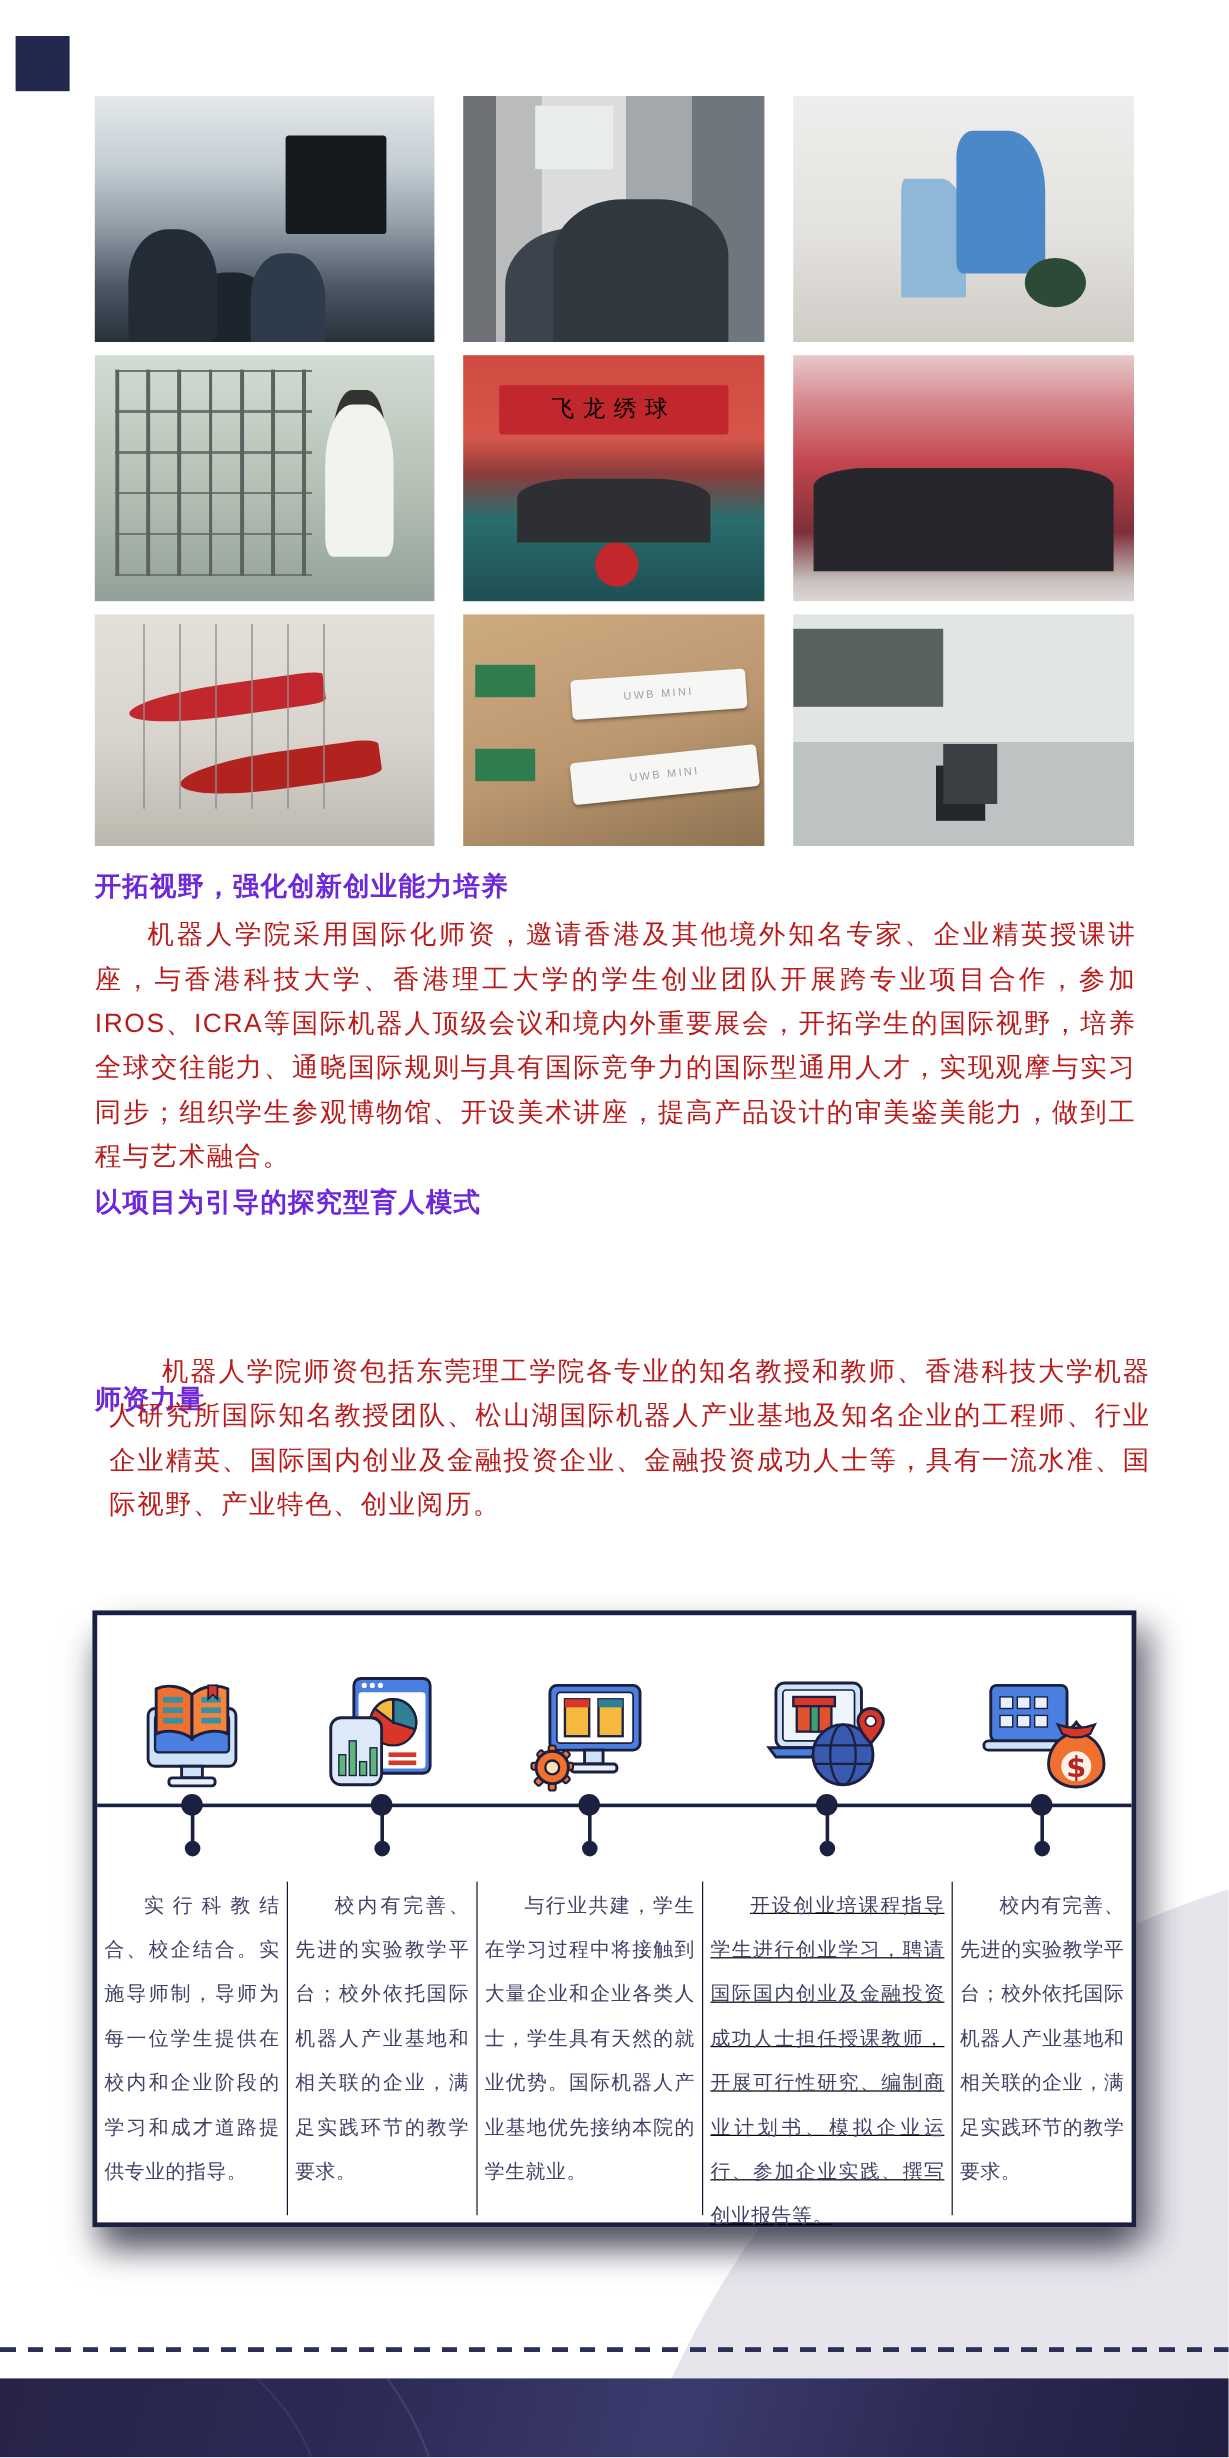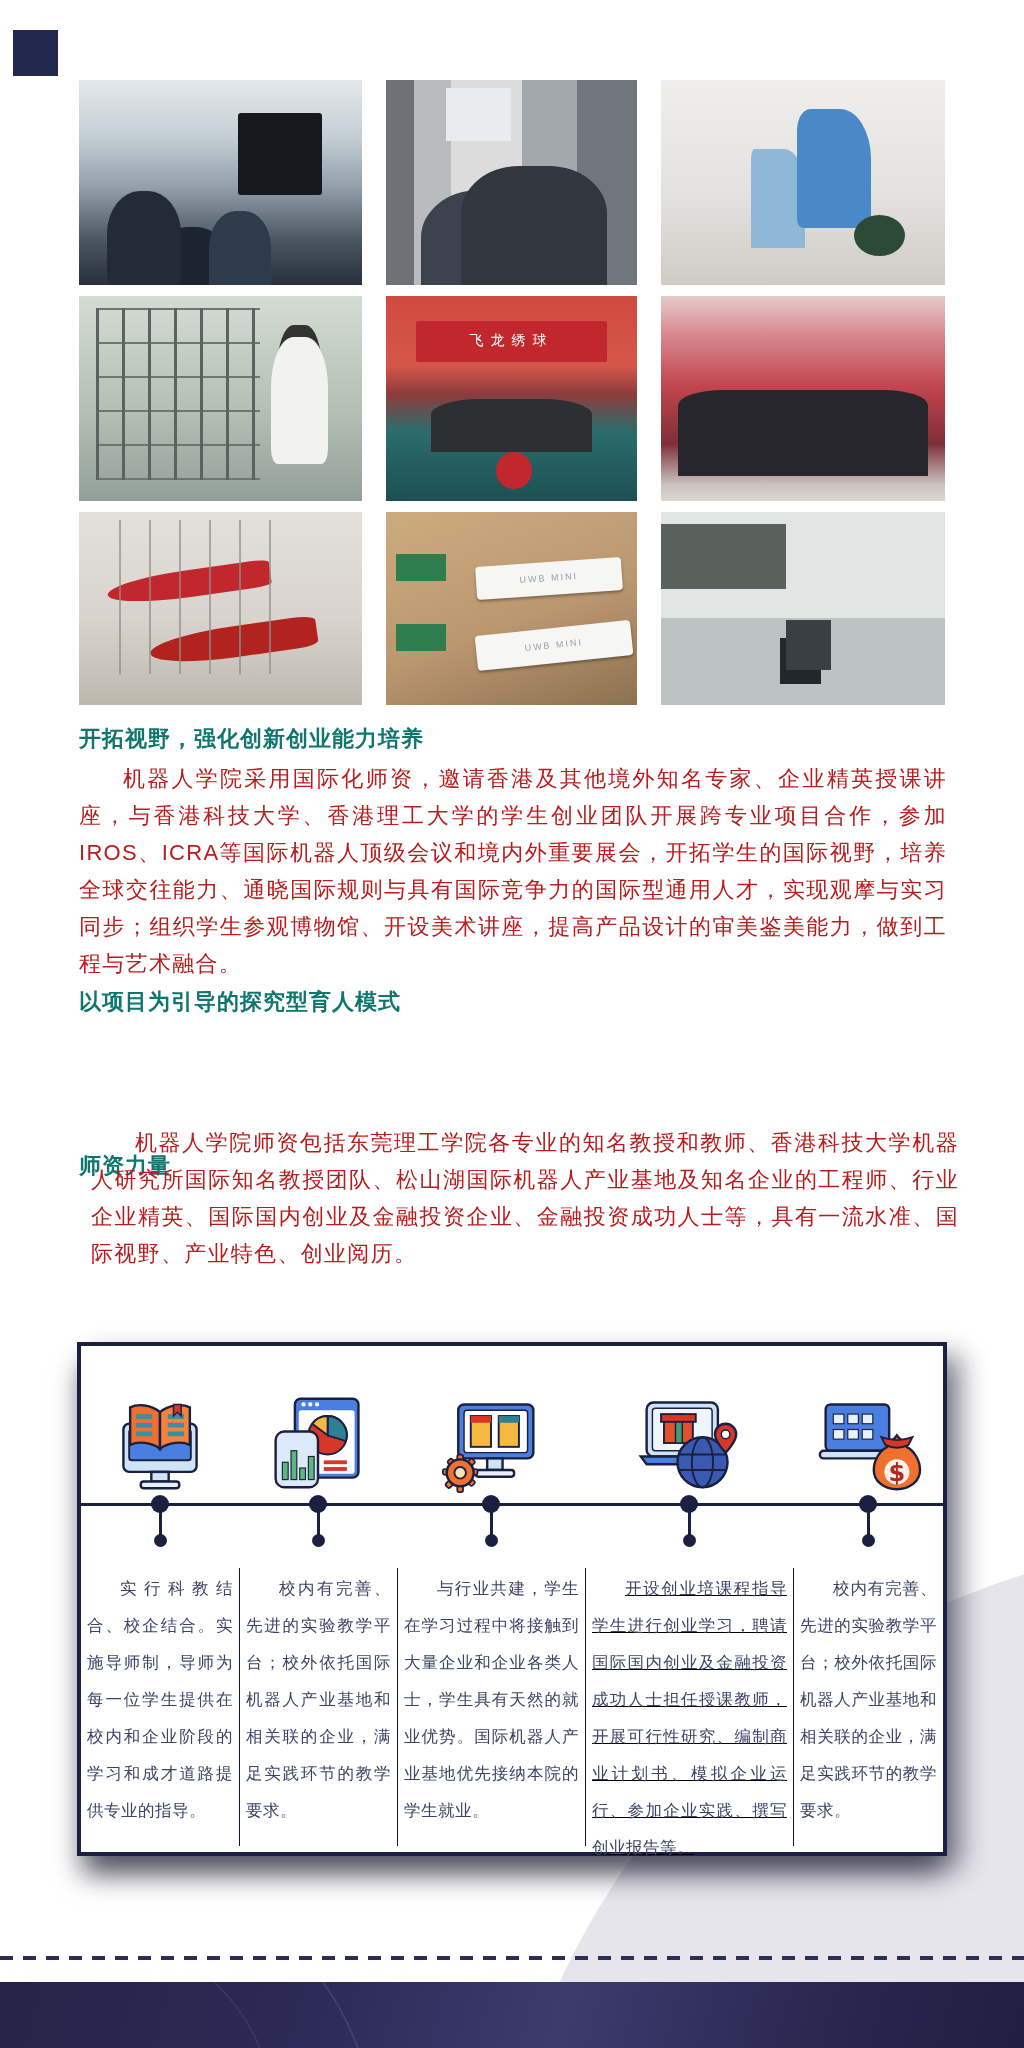--- a/index.html
+++ b/index.html
@@ -50,26 +50,26 @@
                box-shadow:0 70px 0 0 #2f7d4f;}
   .ph9{background:linear-gradient(180deg,#e1e5e4 0 55%,#bcc3c2 55% 100%);}
   .ph9::before{content:"";position:absolute;left:0;top:6%;width:44%;height:34%;background:#59615c;}
   .ph9::after{content:"";position:absolute;left:44%;bottom:18%;width:16%;height:26%;background:#3a3f44;
               box-shadow:-8px 16px 0 -2px #23262a;}
   .photo-label{position:absolute;background:#f6f6f4;color:#9aa0a8;display:flex;align-items:center;
                justify-content:center;font-size:9px;letter-spacing:2px;border-radius:4px;
                box-shadow:0 2px 3px rgba(0,0,0,.35);}
   .strip1{top:26%;right:6%;width:58%;height:17%;transform:rotate(-4deg);}
   .strip2{top:60%;right:2%;width:62%;height:18%;transform:rotate(-6deg);}
-  .banner{top:12%;left:12%;width:76%;height:20%;background:#c1272d;color:#ffffff;font-size:14px;
+  .banner{top:12%;left:12%;width:76%;height:20%;background:#c1272d;color:#000000;font-size:19px;
           letter-spacing:7px;border-radius:2px;box-shadow:none;}
 
   
   .h{position:absolute;left:79px;width:868px;margin:0;font-size:22px;font-weight:700;
-     color:#0f766e;letter-spacing:1px;}
+     color:#6d28d9;letter-spacing:1px;}
   .h1pos{top:724px;} .h2pos{top:987px;} .h3pos{top:1151px;}
   .body{position:absolute;left:79px;width:868px;margin:0;font-size:22px;line-height:37px;
         letter-spacing:1.3px;color:#b91c1c;text-align:justify;text-indent:2em;}
   .p1pos{top:760px;} .p2pos{top:1024px;} .p3pos{top:1124px;margin-left:12px;}
 
   
   .gray-curve{position:absolute;left:490px;top:1540px;width:1520px;height:1520px;border-radius:50%;
               background:#e6e5ec;z-index:1;}
   .dashes{position:absolute;left:0;top:1956px;width:1024px;height:4px;z-index:5;
           background:repeating-linear-gradient(90deg,#2b2e57 0 13px,transparent 13px 23px);}

